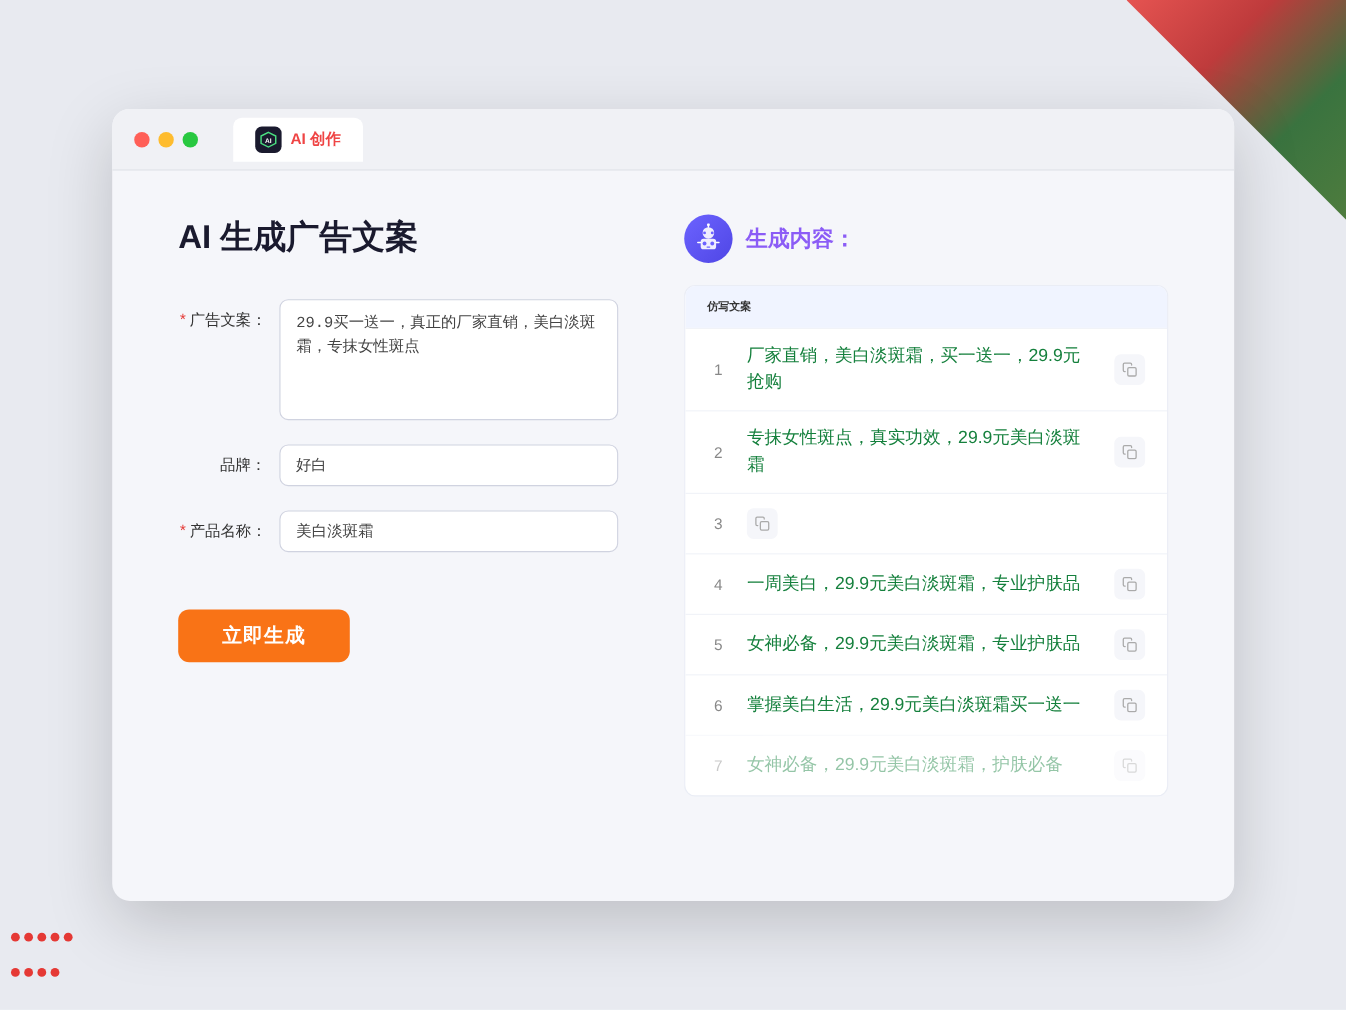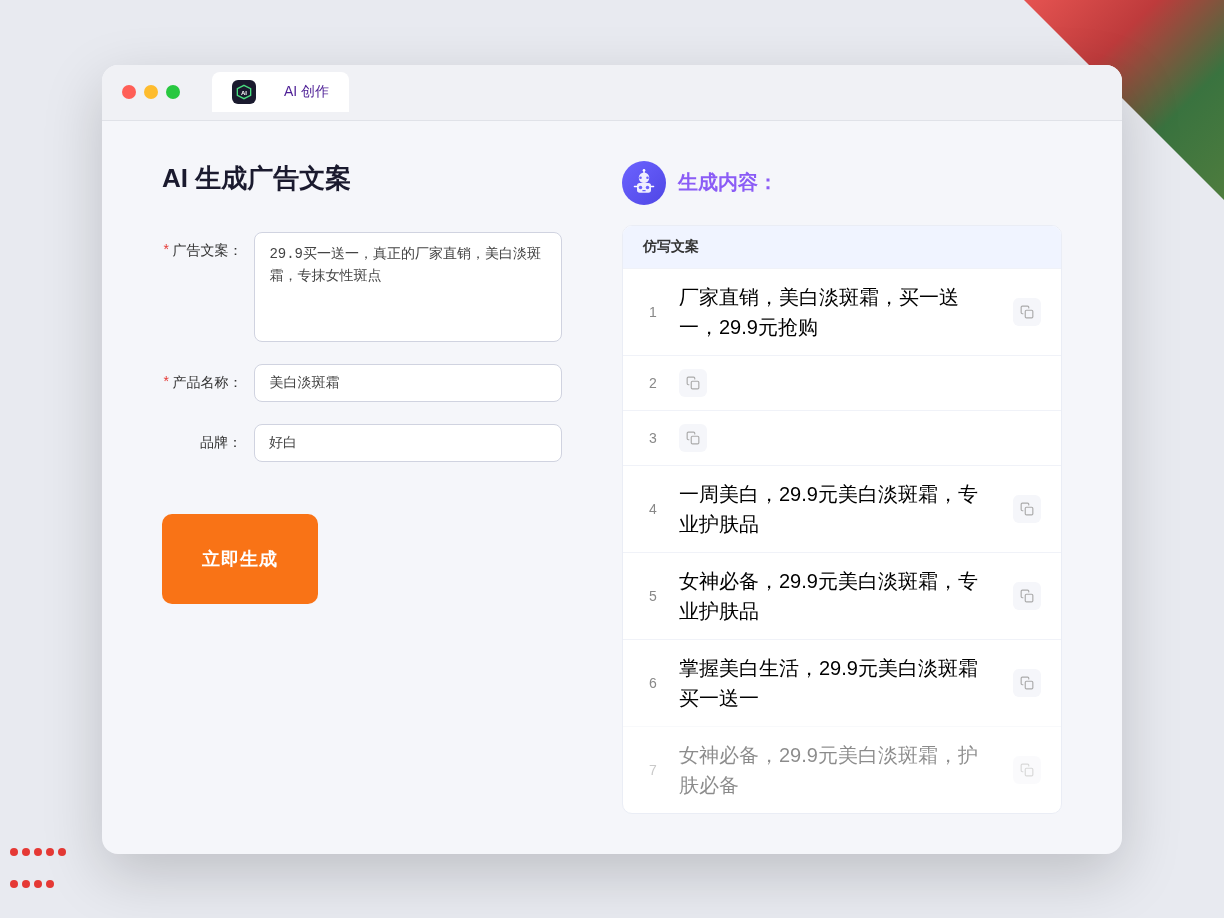--- a/index.html
+++ b/index.html
@@ -91,39 +91,38 @@
       display: flex;
       align-items: center;
       justify-content: center;
       color: white;
       font-size: 13px;
       font-weight: bold;
     }
 
     .tab-label {
       font-size: 14px;
-      color: #4c1d95;
-      font-weight: 400;
-      margin-left: 20px;
+      color: #ef4444;
+      font-weight: 700;
     }
 
     
     .content-area {
       padding: 40px 60px;
       display: flex;
       gap: 60px;
     }
 
     
     .left-panel {
       flex: 0 0 400px;
     }
 
     .page-title {
-      font-size: 26px;
+      font-size: 30px;
       font-weight: 700;
       color: #1a1a2e;
       margin-bottom: 36px;
     }
 
     .form-group {
       margin-bottom: 22px;
       display: flex;
       align-items: flex-start;
       gap: 12px;
@@ -161,21 +160,21 @@
       height: 110px;
       line-height: 1.6;
     }
 
     .generate-btn {
       margin-top: 30px;
       background: #f97316;
       color: white;
       border: none;
       border-radius: 10px;
-      padding: 33px 40px;
+      padding: 12px 40px;
       font-size: 18px;
       font-weight: 600;
       cursor: pointer;
       font-family: inherit;
       letter-spacing: 1px;
     }
 
     
     .right-panel {
       flex: 1;
@@ -207,21 +206,21 @@
     .result-table {
       background: white;
       border-radius: 10px;
       overflow: hidden;
       border: 1px solid #eaedf5;
     }
 
     .table-header {
       background: #f0f4ff;
       padding: 12px 20px;
-      font-size: 14px;
+      font-size: 10px;
       font-weight: 600;
       color: #333;
     }
 
     .table-row {
       display: flex;
       align-items: center;
       padding: 13px 20px;
       border-top: 1px solid #f0f2f8;
       gap: 16px;
@@ -233,22 +232,22 @@
 
     .row-number {
       font-size: 14px;
       color: #888;
       min-width: 20px;
       text-align: center;
     }
 
     .row-text {
       flex: 1;
-      font-size: 20px;
-      color: #000000;
+      font-size: 16px;
+      color: #15803d;
       line-height: 1.5;
     }
 
     .copy-icon {
       width: 28px; height: 28px;
       background: #f5f6fa;
       border-radius: 6px;
       display: flex;
       align-items: center;
       justify-content: center;
@@ -307,30 +306,30 @@
       
       <div class="form-group">
         <div class="form-label">
           <span class="required-mark">*</span><span>广告文案：</span>
         </div>
         <textarea class="form-input" style="">29.9买一送一，真正的厂家直销，美白淡斑霜，专抹女性斑点</textarea>
       </div>
 
       
       <div class="form-group">
+        <div class="form-label">品牌：</div>
+        <input type="text" class="form-input" value="好白" style="">
+      </div>
+
+      
+      <div class="form-group">
         <div class="form-label">
           <span class="required-mark">*</span><span>产品名称：</span>
         </div>
         <input type="text" class="form-input" value="美白淡斑霜" style="">
-      </div>
-
-      
-      <div class="form-group">
-        <div class="form-label">品牌：</div>
-        <input type="text" class="form-input" value="好白" style="">
       </div>
 
       
       <button class="generate-btn">立即生成</button>
     </div>
 
     <div class="right-panel">
       <div class="result-header">
         <div class="robot-icon">
 
@@ -359,20 +358,21 @@
               <span class="row-text">厂家直销，美白淡斑霜，买一送一，29.9元抢购</span>
               <div class="copy-icon">
                 <svg width="14" height="14" viewBox="0 0 24 24" fill="none" stroke="currentColor" stroke-width="2" stroke-linecap="round" stroke-linejoin="round">
                   <rect x="9" y="9" width="13" height="13" rx="2"></rect>
                   <path d="M5 15H4a2 2 0 0 1-2-2V4a2 2 0 0 1 2-2h9a2 2 0 0 1 2 2v1"></path>
                 </svg>
               </div>
             </div>
             <div class="table-row">
               <span class="row-number">2</span>
+              <span class="row-text">专抹女性斑点，真实功效，29.9元美白淡斑霜</span>
               <div class="copy-icon">
                 <svg width="14" height="14" viewBox="0 0 24 24" fill="none" stroke="currentColor" stroke-width="2" stroke-linecap="round" stroke-linejoin="round">
                   <rect x="9" y="9" width="13" height="13" rx="2"></rect>
                   <path d="M5 15H4a2 2 0 0 1-2-2V4a2 2 0 0 1 2-2h9a2 2 0 0 1 2 2v1"></path>
                 </svg>
               </div>
             </div>
             <div class="table-row">
               <span class="row-number">3</span>
               <div class="copy-icon">

